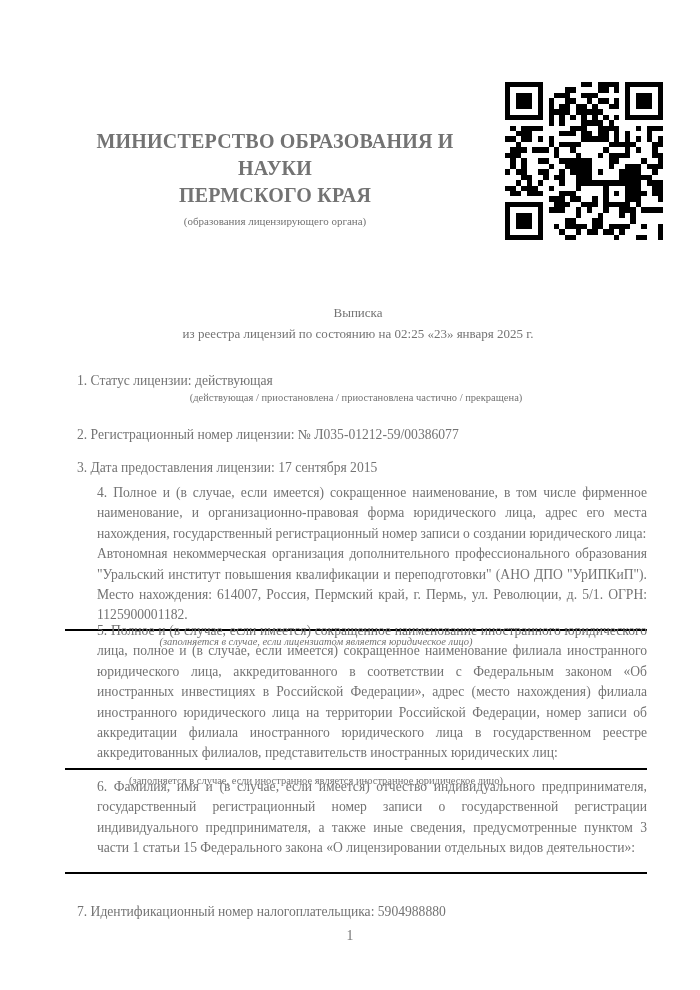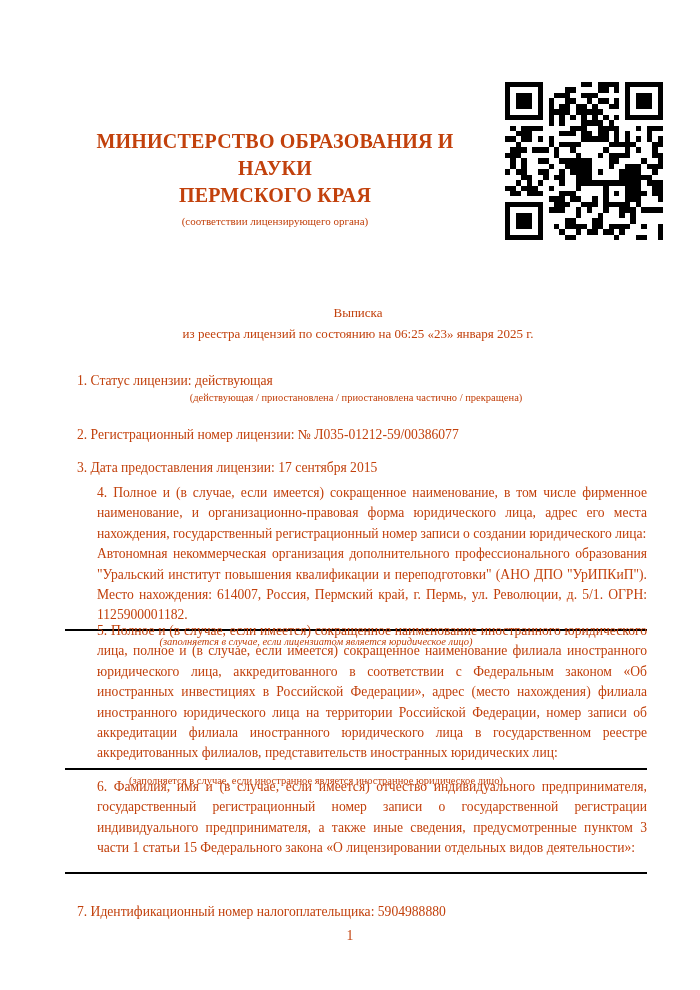--- a/index.html
+++ b/index.html
@@ -1,20 +1,20 @@
 <!DOCTYPE html>
 <html><head>
 <meta charset="utf-8">
 <style>
   html,body{margin:0;padding:0;background:#ffffff;}
   .page{
     position:relative;
     width:700px;height:990px;
     background:#ffffff;
-    color:#c2410c;
+    color:#737373;
     font-family:"Liberation Serif", serif;
     overflow:hidden;
   }
   .abs{position:absolute;}
   
   .ministry{left:63px;top:128px;width:424px;text-align:center;}
   .ministry-name{font-size:20px;font-weight:bold;line-height:27px;letter-spacing:.2px;}
   .ministry-note{font-size:11px;margin-top:6px;}
   .qr-box{left:505px;top:82px;width:158px;height:158px;}
   .qr-box svg{width:100%;height:100%;display:block;}
@@ -29,21 +29,21 @@
   .page-num{left:0;top:928px;width:700px;text-align:center;font-size:13.6px;}
 </style>
 </head>
 <body>
 
 <div class="page">
 
   <div class="abs ministry">
     <div class="ministry-name">МИНИСТЕРСТВО ОБРАЗОВАНИЯ И НАУКИ</div>
     <div class="ministry-name">ПЕРМСКОГО КРАЯ</div>
-    <div class="ministry-note">(соответствии лицензирующего органа)</div>
+    <div class="ministry-note">(образования лицензирующего органа)</div>
   </div>
 
   <div class="abs qr-box">
     <svg id="qr-svg" viewBox="0 0 29 29" shape-rendering="crispEdges" fill="#000000" xmlns="http://www.w3.org/2000/svg">
         <rect x="0" y="0" width="1" height="1"></rect>
         <rect x="1" y="0" width="1" height="1"></rect>
         <rect x="2" y="0" width="1" height="1"></rect>
         <rect x="3" y="0" width="1" height="1"></rect>
         <rect x="4" y="0" width="1" height="1"></rect>
         <rect x="5" y="0" width="1" height="1"></rect>
@@ -454,21 +454,21 @@
         <rect x="12" y="28" width="1" height="1"></rect>
         <rect x="20" y="28" width="1" height="1"></rect>
         <rect x="24" y="28" width="1" height="1"></rect>
         <rect x="25" y="28" width="1" height="1"></rect>
         <rect x="28" y="28" width="1" height="1"></rect>
       </svg>
   </div>
 
   <div class="abs title-block">
     <div>Выписка</div>
-    <div>из реестра лицензий по состоянию на 06:25 «23» января 2025 г.</div>
+    <div>из реестра лицензий по состоянию на 02:25 «23» января 2025 г.</div>
   </div>
 
   <div class="abs body-line" style="top:371px;">1. Статус лицензии: действующая</div>
   <div class="abs note-center shift-left" style="left:65px;top:391px;width:582px;">(действующая / приостановлена / приостановлена частично / прекращена)</div>
 
   <div class="abs body-line" style="top:425px;">2. Регистрационный номер лицензии: № Л035-01212-59/00386077</div>
 
   <div class="abs body-line" style="top:458px;">3. Дата предоставления лицензии: 17 сентября 2015</div>
 
   <div class="abs" style="left:65px;top:483px;width:582px;">

